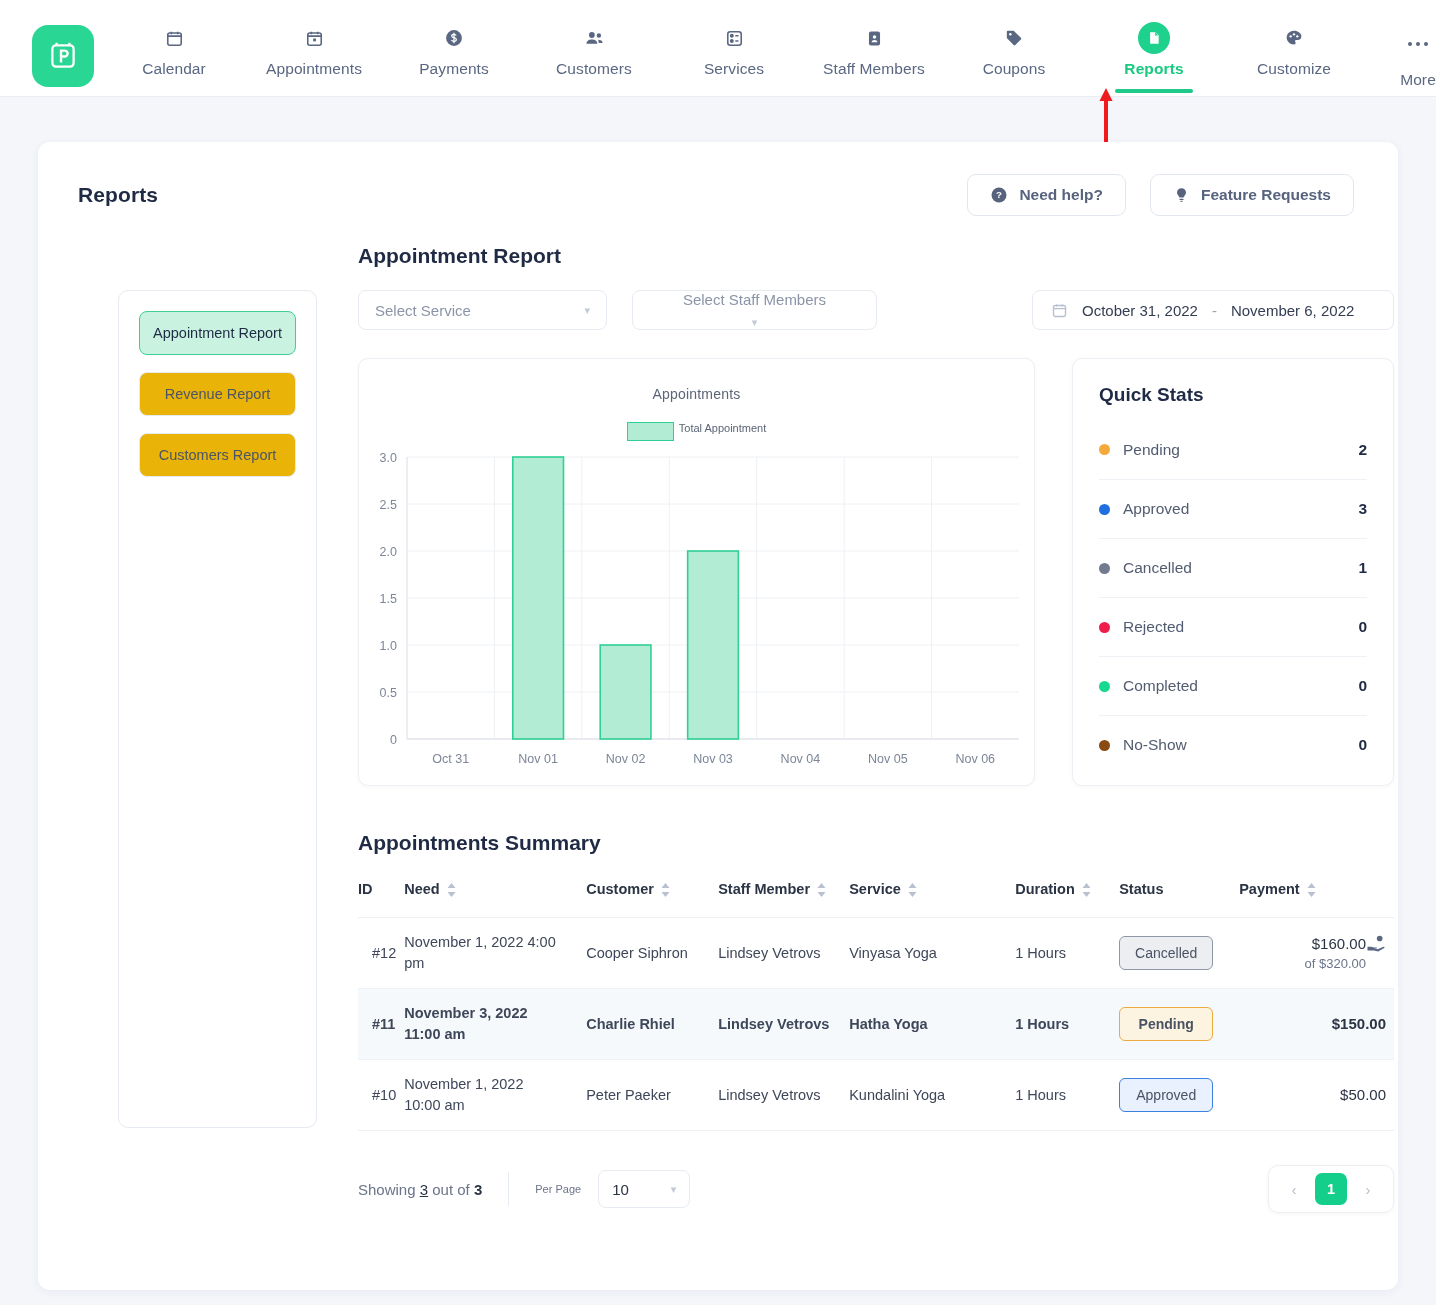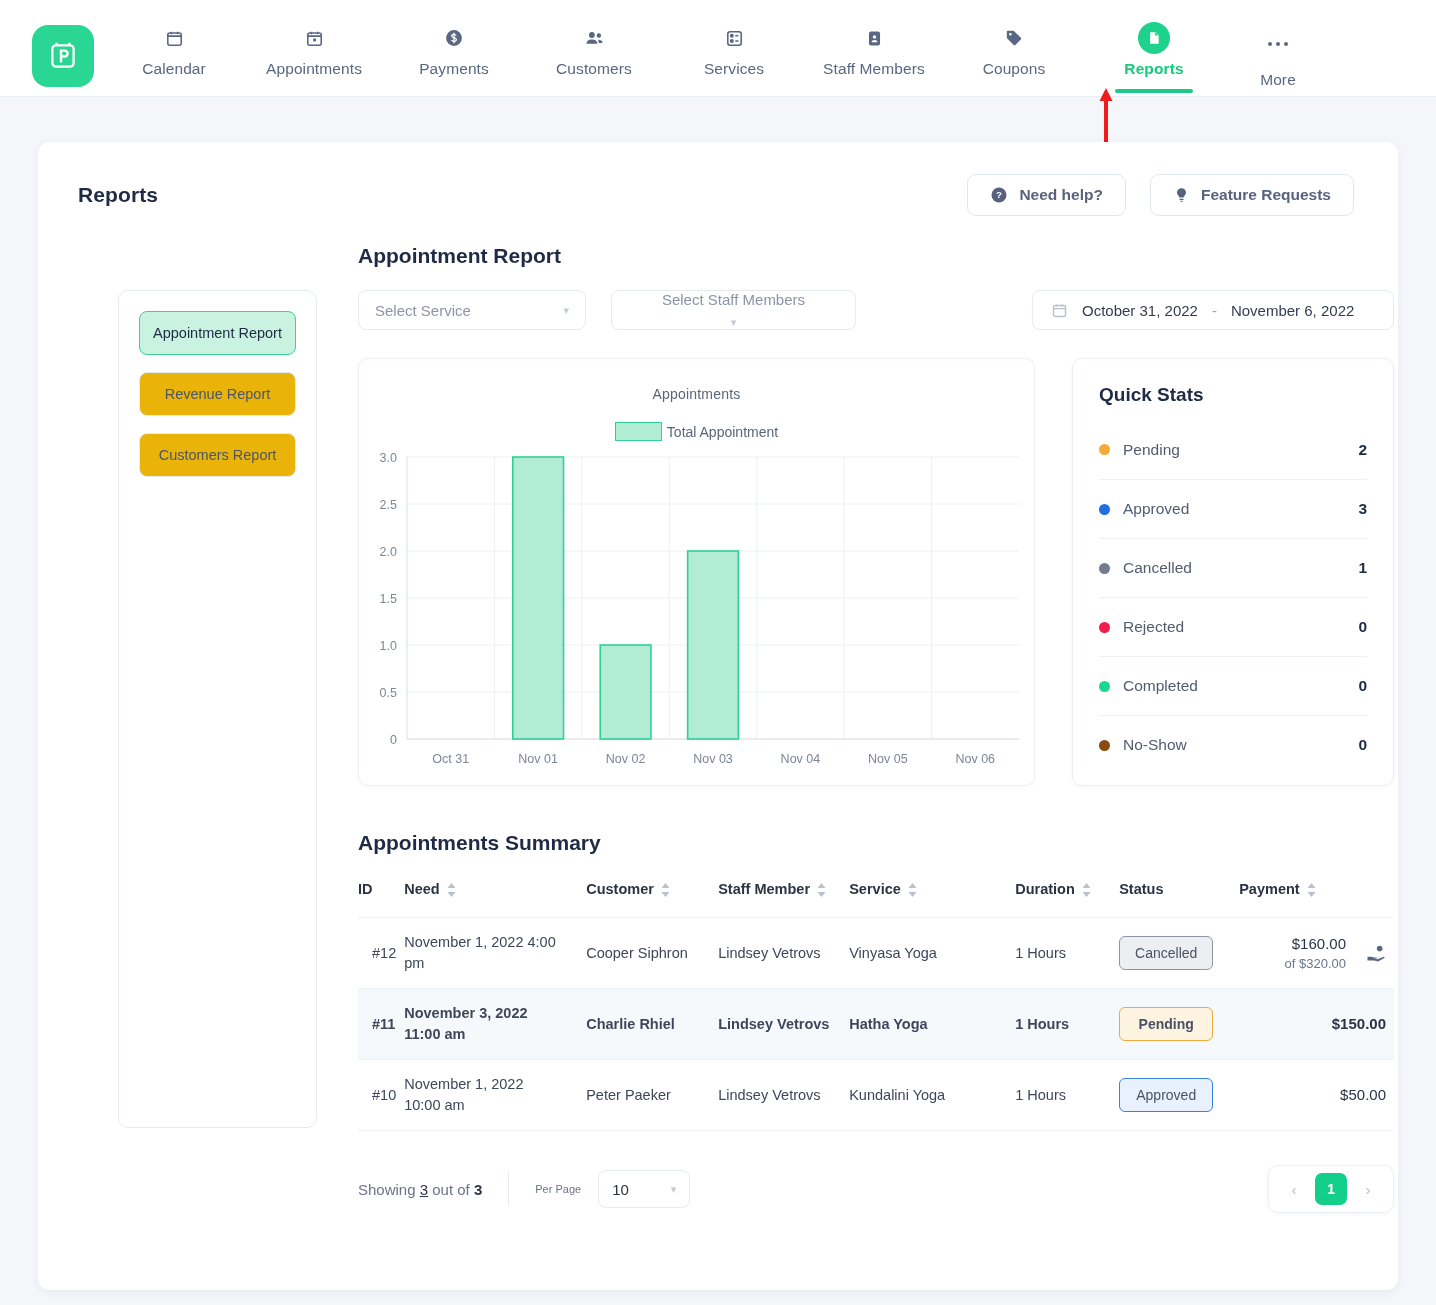--- a/index.html
+++ b/index.html
@@ -126,21 +126,21 @@
   .main { flex: 1; margin-left: 41px; margin-top: 22px; }
 
   
   .filters { display: flex; align-items: center; gap: 25px; }
   .select {
     height: 40px; border: 1px solid #e6eaf1; border-radius: 8px;
     display: flex; align-items: center; justify-content: space-between;
     padding: 0 16px; background: #fff; cursor: pointer;
     color: #8b94a7; font-size: 15px;
   }
-  .select.service { width: 228px; }
+  .select.service { width: 249px; }
   .select.staff { width: 245px; flex-direction: column; }
   .daterange {
     margin-left: auto;
     width: 362px; height: 40px;
     border: 1px solid #e6eaf1; border-radius: 8px;
     display: flex; align-items: center; gap: 14px;
     padding: 0 18px; background: #fff; cursor: pointer;
     font-size: 15px; color: #333d52;
   }
   .daterange .sep { color: #9aa3b4; }
@@ -153,22 +153,22 @@
     border: 1px solid #eceff4; border-radius: 10px;
     background: #fff;
     box-shadow: 0 1px 4px rgba(38,50,85,.04);
     position: relative;
   }
   .chart-title {
     text-align: center; font-size: 14px; color: #5b6577;
     margin-top: 27px; letter-spacing: .2px;
   }
   .legend {
-    display: flex; align-items: center; justify-content: center; gap: 5px;
-    margin-top: 20px; font-size: 14px; color: #5b6577;
+    display: flex; align-items: flex-start; justify-content: center; gap: 5px;
+    margin-top: 20px; font-size: 11px; color: #5b6577;
   }
   .legend .swatch {
     width: 47px; height: 19px;
     background: #b3ecd4; border: 1.5px solid #2fd096;
   }
   .plot { position: absolute; left: 0; top: 88px; width: 677px; height: 340px; }
 
   .statscard {
     width: 322px; height: 428px;
     border: 1px solid #eceff4; border-radius: 10px;
@@ -214,21 +214,21 @@
   td.c-status { width: 120px; }
   td.c-pay { text-align: right; padding-right: 8px; }
   .badge {
     display: inline-block; min-width: 94px; text-align: center;
     padding: 8px 12px; border-radius: 6px;
     font-size: 14px;
   }
   .badge.cancelled { background: #eceef2; border: 1px solid #8e97a8; color: #4a5363; }
   .badge.pending { background: #fdf3e1; border: 1px solid #edab3d; color: #4a5363; }
   .badge.approved { background: #e8f1fd; border: 1px solid #3b82e0; color: #4a5363; }
-  .paycell { display: flex; align-items: center; justify-content: flex-end; gap: 20px; }
+  .paycell { display: flex; justify-content: flex-end; gap: 0; }
   .payamt { font-size: 15px; color: #2b3445; text-align: right; line-height: 1.45; }
   .paysub { font-size: 13px; color: #6b7489; }
 
   
   .tfoot {
     display: flex; align-items: center;
     margin-top: 34px;
     padding-bottom: 10px;
   }
   .showing { font-size: 15px; color: #6b7489; padding-right: 26px; }
@@ -356,20 +356,31 @@
           <svg width="16" height="16" viewBox="0 0 24 24" fill="#fff">
               <path d="M6.2 3.2h8L19 8v12.8H6.2z"></path>
               <path d="M13.6 3.4v5h4.8" fill="#1ed18c"></path>
             </svg>
         </span>
       </span>
       <span class="nlabel">Reports</span>
       <span class="underline"></span>
     </div>
 
+    <div class="navitem">
+      <span class="nicon">
+        <svg width="20" height="20" viewBox="0 0 24 24" fill="#5a6782">
+            <path d="M12 3.2c-4.9 0-8.8 3.7-8.8 8.3 0 4.6 3.9 8.3 8.8 8.3 1.3 0 2-.8 2-1.7 0-.9-.7-1.4-.7-2.2 0-.9.7-1.5 1.7-1.5h1.6c2.4 0 4.2-1.8 4.2-4.3 0-3.9-3.9-6.9-8.8-6.9z"></path>
+            <circle cx="8" cy="10" r="1.4" fill="#fff"></circle>
+            <circle cx="12" cy="7.6" r="1.4" fill="#fff"></circle>
+            <circle cx="16" cy="10" r="1.4" fill="#fff"></circle>
+          </svg>
+      </span>
+      <span class="nlabel">Customize</span>
+    </div>
 
     <div class="navitem more">
       <span class="nicon">
         <span class="dots">
             <i></i>
             <i></i>
             <i></i>
           </span>
       </span>
       <span class="nlabel">More</span>

